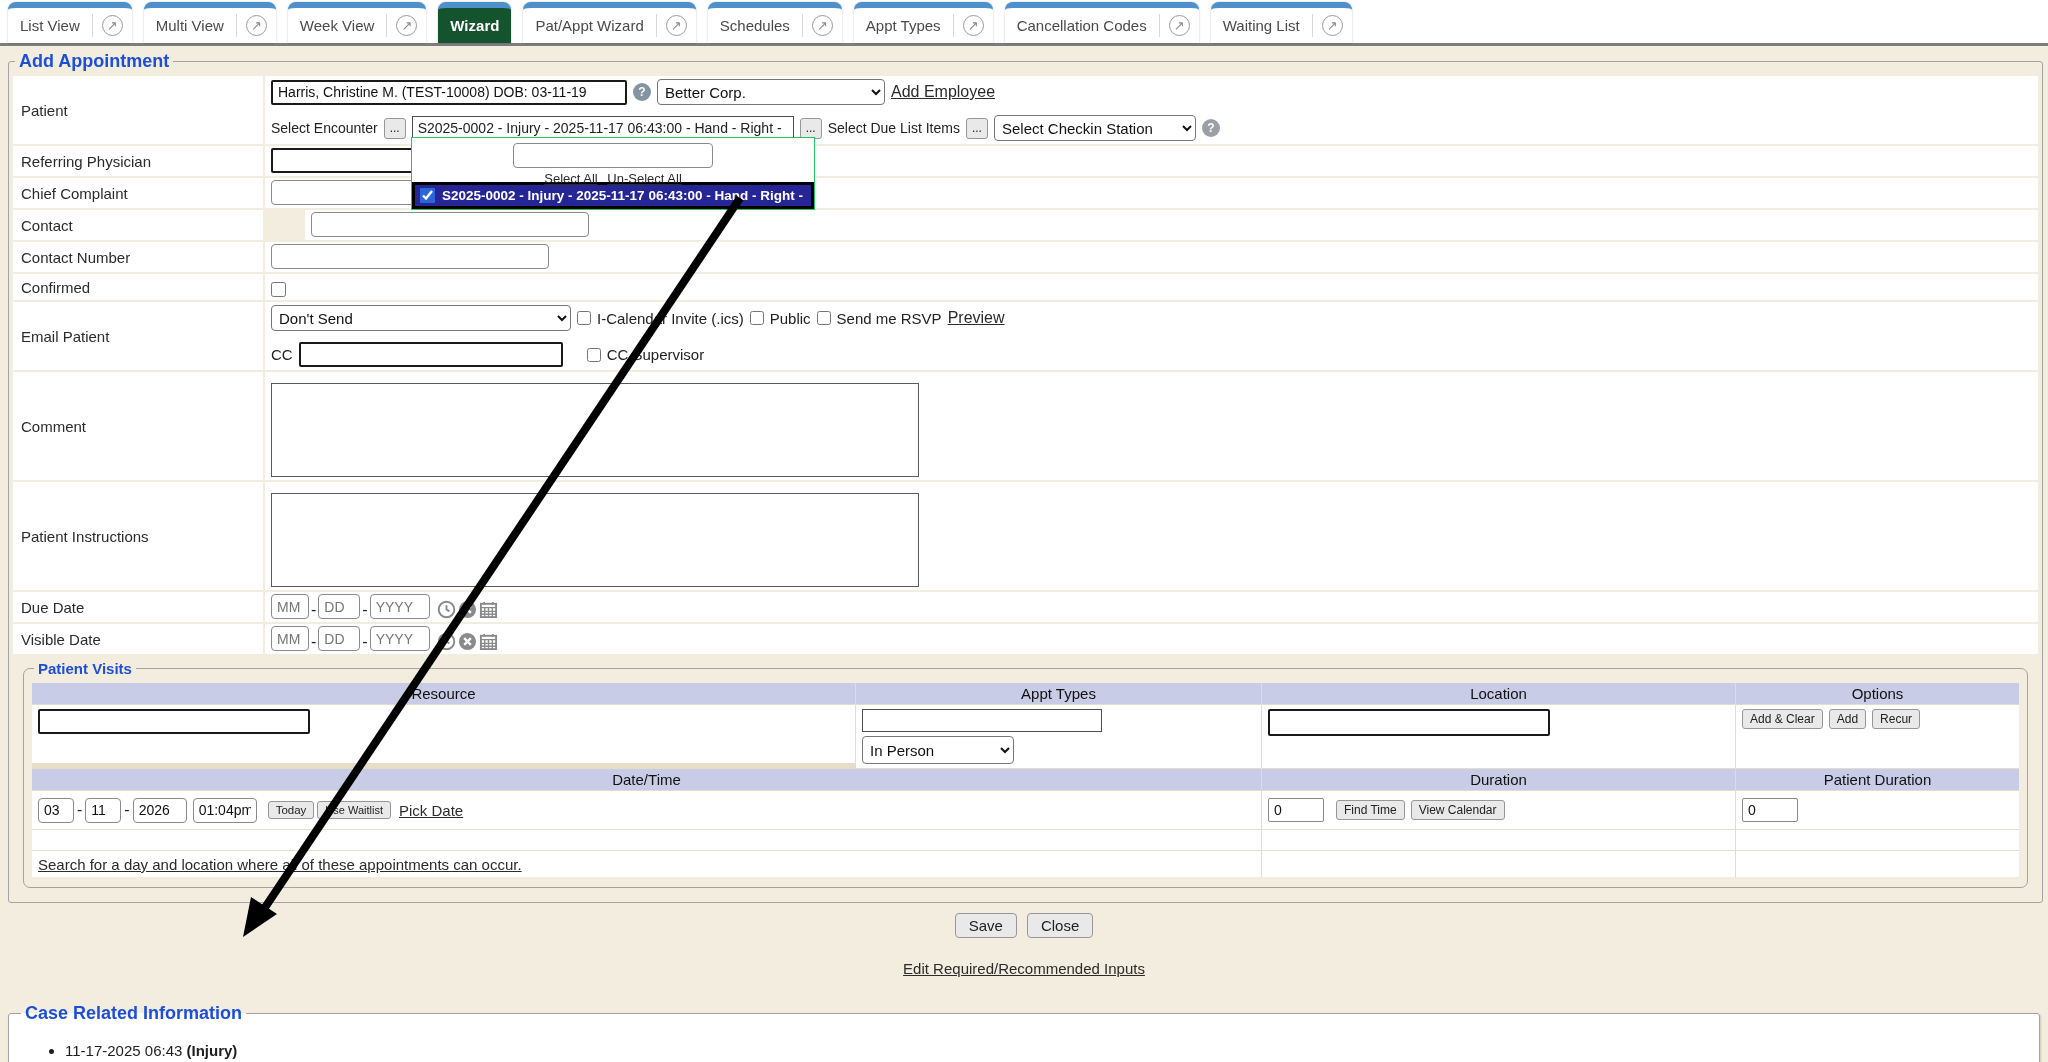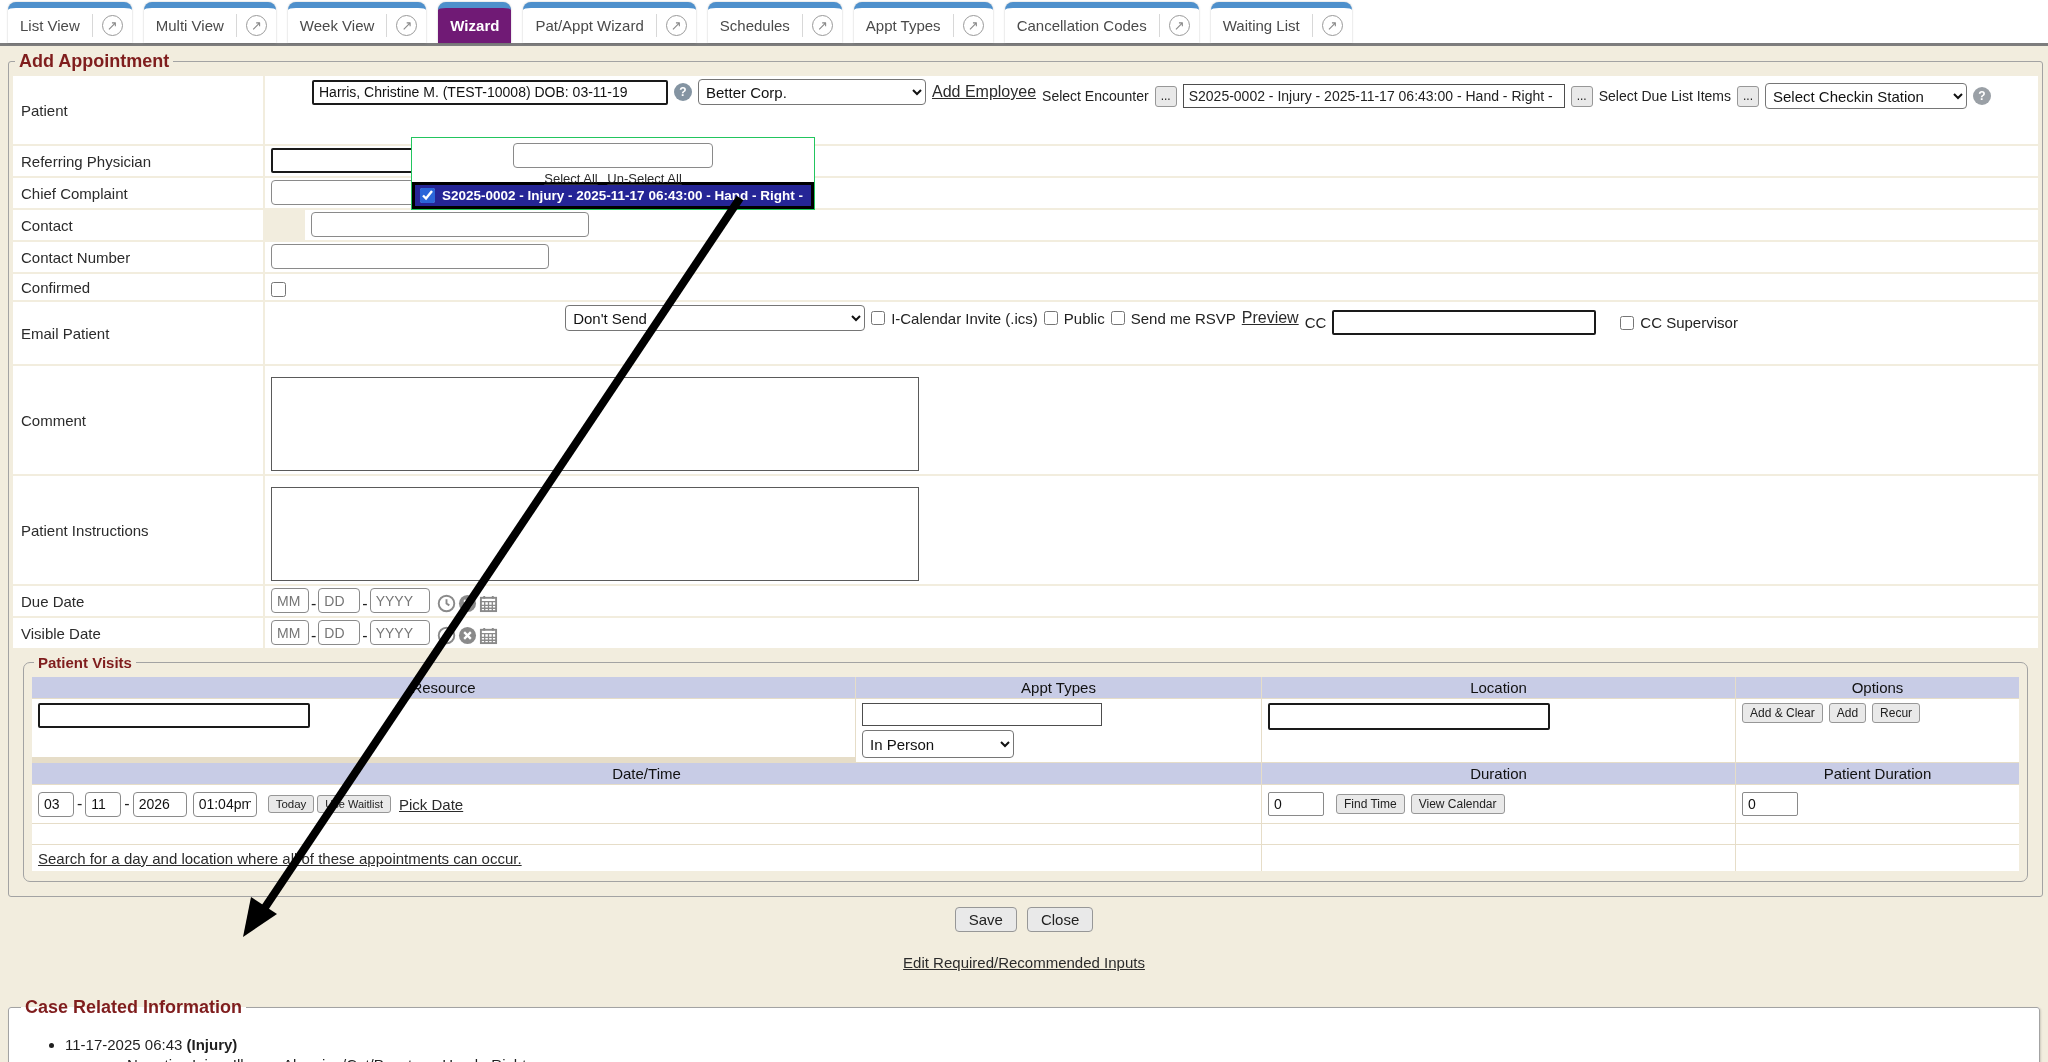--- a/index.html
+++ b/index.html
@@ -10,35 +10,35 @@
   
   .tabbar { background:#fff; height:46px; display:flex; align-items:flex-start; gap:12px;
             padding:2px 0 0 8px; border-bottom:3px solid #7d7d7d; }
   .tab { display:flex; align-items:stretch; background:#fff; border-radius:8px 8px 0 0;
          border-top:6px solid #4e90cc; box-shadow:0 0 2px rgba(0,0,0,.25); height:41px; overflow:hidden; }
   .tab .tlabel { display:flex; align-items:center; padding:0 12px; font-size:15px; color:#4a4a4a; white-space:nowrap; }
   .tab .tdiv { width:1px; background:#d8d8d8; margin:6px 0; }
   .tab .ticon { display:flex; align-items:center; padding:0 9px; }
   .circ-arrow { width:21px; height:21px; border:1.5px solid #9a9a9a; border-radius:50%;
                 color:#8a8a8a; font-size:13px; display:flex; align-items:center; justify-content:center; }
-  .tab.active { background:#701a75; border-top-color:#4e90cc; }
+  .tab.active { background:#14532d; border-top-color:#4e90cc; }
   .tab.active .tlabel { color:#fff; font-weight:bold; }
 
   
   fieldset { border:1px solid #a3a3a3; border-radius:3px; }
-  legend { color:#7f1d1d; font-weight:bold; padding:0 4px; margin-left:2px; }
+  legend { color:#1d4ed8; font-weight:bold; padding:0 4px; margin-left:2px; }
   .main-fs { margin:5px 8px 0 8px; padding:4px 4px 6px 4px; background:#f2edde; }
   .main-fs > legend { font-size:18px; }
 
   
   .frow { display:flex; margin-bottom:2px; }
   .frow .lbl { width:250px; min-width:250px; background:#fff; padding:5px 4px 5px 8px;
                font-size:15px; color:#2b2b2b; margin-right:2px; display:flex; align-items:center; }
   .frow .ctl { flex:1; background:#fff; padding:3px 6px; display:flex; align-items:flex-end; gap:6px; }
-  .frow .ctl.col { flex-direction:row; align-items:flex-start; justify-content:center; }
+  .frow .ctl.col { flex-direction:column; align-items:flex-start; justify-content:center; }
   .cline { display:flex; align-items:center; gap:6px; }
 
   input[type=text] { border:1px solid #8a8a8a; border-radius:4px; height:25px; padding:0 5px;
                      font-family:"Liberation Sans",sans-serif; font-size:14px; background:#fff; color:#111; }
   input::placeholder { color:#757575; }
   select { border:1px solid #767676; border-radius:4px; height:26px; font-size:15px;
            background:#fff; color:#111; padding:0 3px; }
   textarea { border:1px solid #5a5a5a; background:#fff; resize:none; }
   a { color:#2b2b2b; }
   .btn { background:#e9e9e9; border:1px solid #979797; border-radius:3px; font-size:13px;

